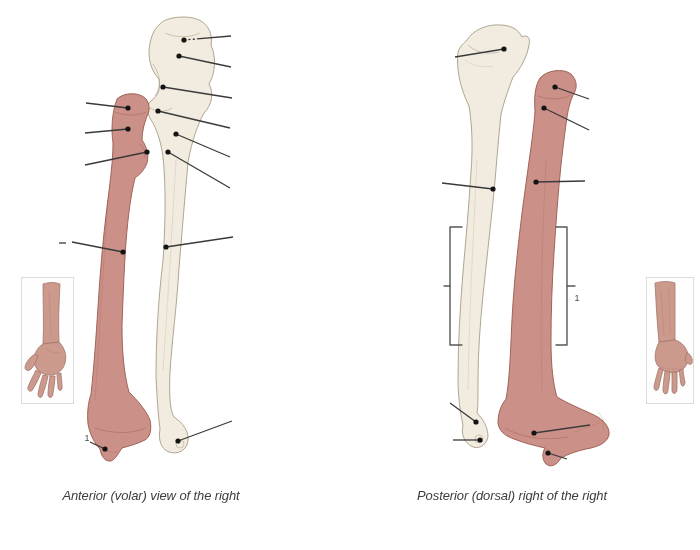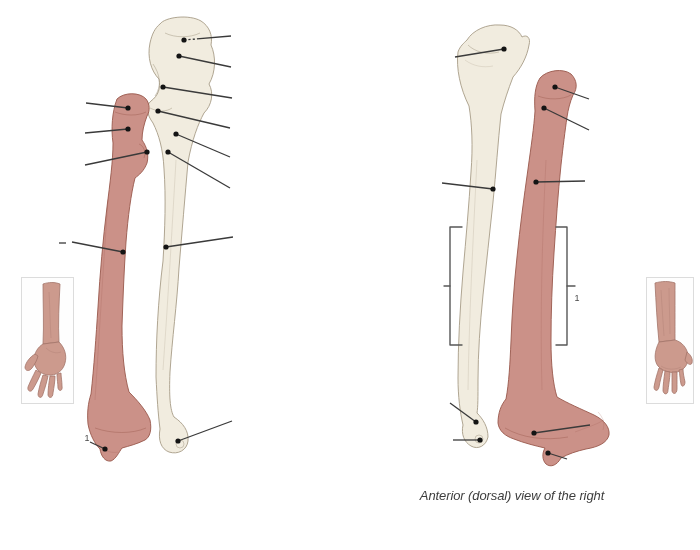--- a/index.html
+++ b/index.html
@@ -189,18 +189,19 @@
       <path class="skin" d="M 12,90 C 10,96 8,103 7,109 C 7,113 11,114 12,109 C 13,103 15,96 16,92 Z"></path>
       <path class="skin" d="M 18,93 C 17,100 16,107 16,113 C 17,117 21,117 21,112 C 22,105 23,98 23,94 Z"></path>
       <path class="skin" d="M 25,94 C 25,101 25,108 25,113 C 26,117 30,116 30,111 C 30,105 30,98 30,94 Z"></path>
       <path class="skin" d="M 32,92 C 33,97 33,102 34,106 C 35,110 38,108 38,104 C 37,99 36,95 36,91 Z"></path>
       <path class="skin-line" d="M 14,12 C 15,28 16,44 17,58"></path>
       <path class="skin-line" d="M 22,10 C 22,26 23,42 23,56"></path>
       <path class="skin-line" d="M 14,88 C 20,92 28,92 34,89"></path>
     </svg>
   </div>
 
-  <div class="caption" id="caption-posterior">Anterior (dorsal) view of the right</div>
+  <div class="caption" id="caption-anterior">Anterior (volar) view of the right</div>
+  <div class="caption" id="caption-posterior">Posterior (dorsal) right of the right</div>
 
   <div class="num-label" id="label-anterior-1" style="left: 87px; top: 438px;">1</div>
   <div class="num-label" id="label-posterior-1" style="left: 577px; top: 298px;">1</div>
 
 </div>
 
 </body></html>

